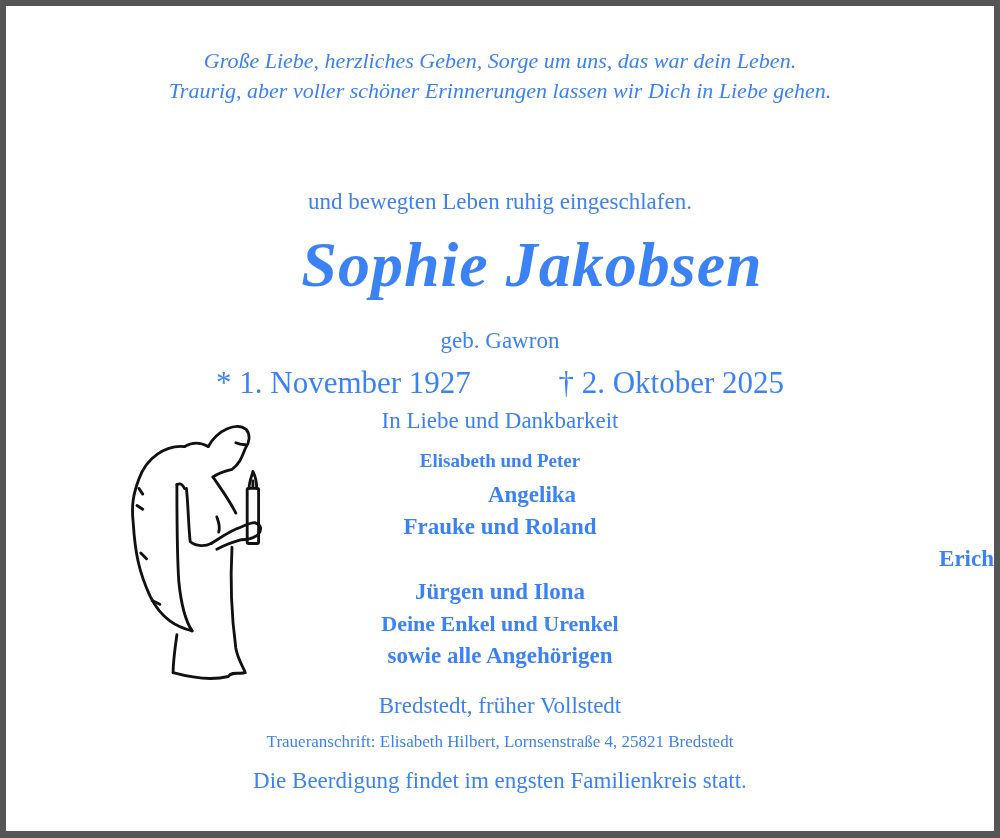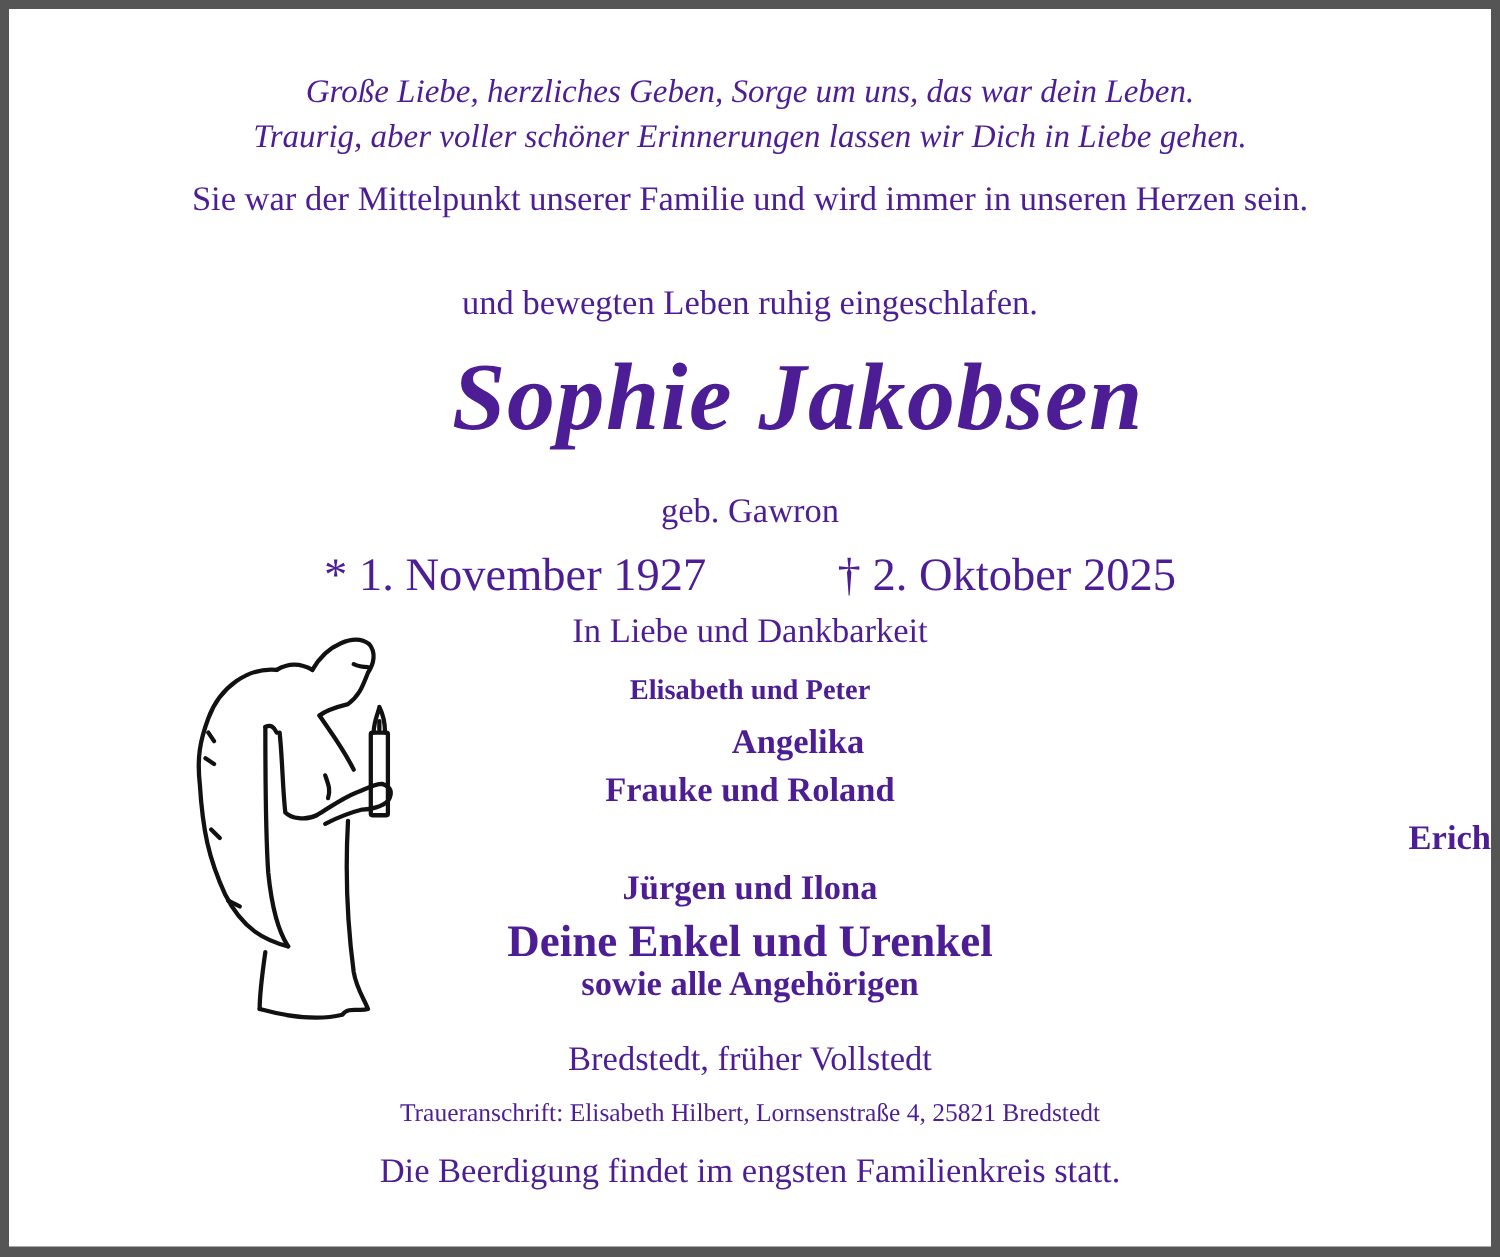--- a/index.html
+++ b/index.html
@@ -1,51 +1,50 @@
 <!DOCTYPE html>
 <html><head>
 <meta charset="utf-8">
 <style>
   html, body { margin:0; padding:0; }
   body { width:1000px; height:838px; background:#555555; position:relative; overflow:hidden; }
   .card { position:absolute; left:6px; top:6px; width:988px; height:825px; background:#ffffff; }
-  .t { position:absolute; left:0; width:988px; text-align:center; color:#4c1d95; font-family:"Liberation Serif", serif; white-space:nowrap; }
+  .t { position:absolute; left:0; width:988px; text-align:center; color:#3b82f6; font-family:"Liberation Serif", serif; white-space:nowrap; }
   .it { font-style:italic; }
   .b { font-weight:bold; }
   .angel { position:absolute; left:112px; top:402px; width:190px; height:290px; }
 </style>
 </head>
 <body>
 
 <div class="card">
 
   <div class="t it" style="top:42px;font-size:22px;">Große Liebe, herzliches Geben, Sorge um uns, das war dein Leben.</div>
   <div class="t it" style="top:72px;font-size:22px;">Traurig, aber voller schöner Erinnerungen lassen wir Dich in Liebe gehen.</div>
 
-  <div class="t" style="top:114px;font-size:23px;">Sie war der Mittelpunkt unserer Familie und wird immer in unseren Herzen sein.</div>
   <div class="t" style="top:183px;font-size:23px;">und bewegten Leben ruhig eingeschlafen.</div>
 
   <div class="t it b" style="top:222px;font-size:64px;letter-spacing:1px;margin-left:32px;">Sophie Jakobsen</div>
 
   <div class="t" style="top:322px;font-size:23px;">geb. Gawron</div>
 
   <div class="t" style="top:359px;font-size:31px;">
     <span>* 1. November 1927</span>
     <span style="display:inline-block;width:72px;"></span>
     <span>† 2. Oktober 2025</span>
   </div>
 
   <div class="t" style="top:402px;font-size:23px;">In Liebe und Dankbarkeit</div>
 
   <div class="t b" style="top:444px;font-size:19px;">Elisabeth und Peter</div>
   <div class="t b" style="top:476px;font-size:23px;padding-left:32px;">Angelika</div>
   <div class="t b" style="top:508px;font-size:23px;">Frauke und Roland</div>
   <div class="t b" style="top:540px;font-size:23px;text-align:right;">Erich</div>
   <div class="t b" style="top:573px;font-size:23px;">Jürgen und Ilona</div>
-  <div class="t b" style="top:605px;font-size:30px;">Deine Enkel und Urenkel</div>
+  <div class="t b" style="top:605px;font-size:22px;">Deine Enkel und Urenkel</div>
   <div class="t b" style="top:637px;font-size:23px;">sowie alle Angehörigen</div>
 
   <div class="t" style="top:687px;font-size:23px;">Bredstedt, früher Vollstedt</div>
   <div class="t" style="top:726px;font-size:17px;">Traueranschrift: Elisabeth Hilbert, Lornsenstraße 4, 25821 Bredstedt</div>
   <div class="t" style="top:762px;font-size:23px;">Die Beerdigung findet im engsten Familienkreis statt.</div>
 
   <svg class="angel" viewBox="0 0 200 300" fill="none" stroke="#111" stroke-width="3" stroke-linecap="round" stroke-linejoin="round">
 
     <path d="M95 38 C105 20 125 12 135 20 C140 26 138 34 134 40 C130 50 128 56 120 62 C112 64 105 66 100 70"></path>
     <path d="M124 34 C128 36 132 36 134 36"></path>

